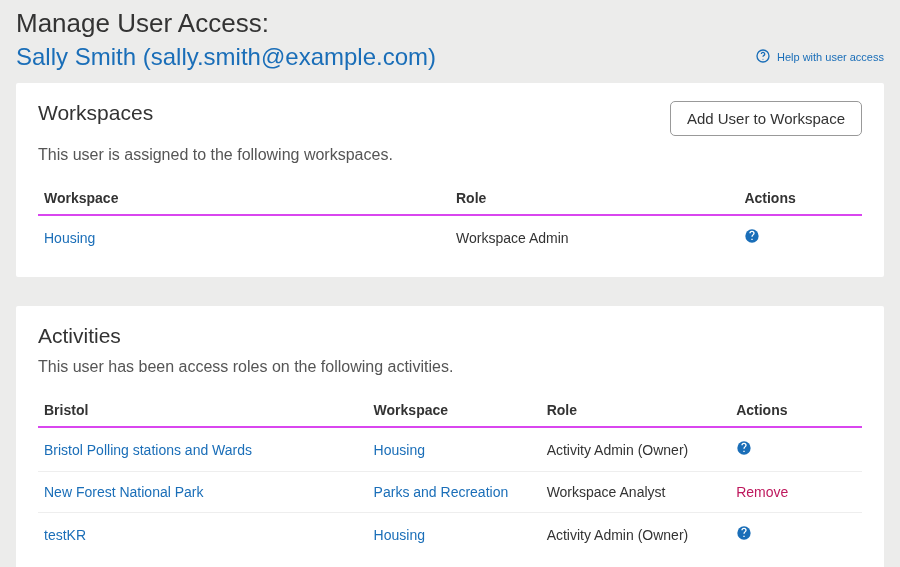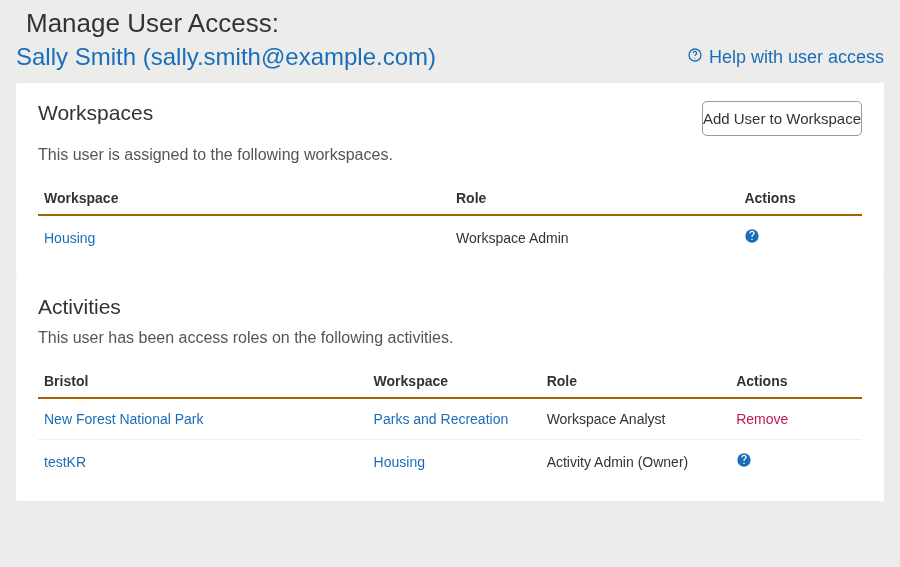--- a/index.html
+++ b/index.html
@@ -6,50 +6,50 @@
     body {
       font-family: -apple-system, BlinkMacSystemFont, "Segoe UI", Arial, sans-serif;
       background: #ececeb;
       width: 900px;
       height: 567px;
       color: #333;
       font-size: 14px;
       overflow: hidden;
     }
     .page-header { padding: 8px 16px 12px; }
-    .page-title { font-size: 26px; font-weight: 400; color: #333; margin-bottom: 4px; margin-left: 10px; }
+    .page-title { font-size: 26px; font-weight: 400; color: #333; margin-bottom: 4px; }
     .user-row { display: flex; justify-content: space-between; align-items: center; }
     .user-link { color: #1a6eb8; font-size: 24px; font-weight: 400; text-decoration: none; }
-    .help-link { display: inline-flex; align-items: center; gap: 6px; color: #1a6eb8; text-decoration: none; font-size: 18px; text-align: center; }
+    .help-link { display: inline-flex; align-items: center; gap: 6px; color: #1a6eb8; text-decoration: none; font-size: 11px; text-align: center; }
     .card {
       background: #fff;
-      margin: 0 16px 0;
+      margin: 0 16px 29px;
       border-radius: 2px;
       padding: 18px 22px;
     }
     .card-header { display: flex; justify-content: space-between; align-items: flex-start; margin-bottom: 10px; }
     .card-title { font-size: 21px; font-weight: 400; color: #333; }
     .btn {
       border: 1px solid #999;
       background: #fff;
       color: #333;
-      padding: 8px 0;
+      padding: 8px 16px;
       font-size: 15px;
       border-radius: 5px;
       cursor: pointer;
     }
     .card-desc { color: #555; margin-bottom: 18px; font-size: 16px; }
 
     table { width: 100%; border-collapse: collapse; }
     thead th {
       text-align: left;
       font-size: 14px;
       font-weight: 600;
       color: #333;
-      border-bottom: 2px solid #a16207;
+      border-bottom: 2px solid #d946ef;
       padding: 8px 6px;
     }
     tbody td {
       padding: 12px 6px;
       border-bottom: 1px solid #eee;
       vertical-align: middle;
     }
     tbody tr:last-child td { border-bottom: none; }
     .link { color: #1a6eb8; text-decoration: none; cursor: pointer; }
     .link-danger { color: #be185d; text-decoration: none; cursor: pointer; }
@@ -131,20 +131,31 @@
     <thead>
       <tr>
         <th class="ac-col-activity">Bristol</th>
         <th class="ac-col-workspace">Workspace</th>
         <th class="ac-col-role">Role</th>
         <th class="ac-col-actions">Actions</th>
       </tr>
     </thead>
     <tbody id="ac-body">
         <tr>
+          <td><a href="#" class="link">Bristol Polling stations and Wards</a></td>
+          <td><a href="#" class="link">Housing</a></td>
+          <td>Activity Admin (Owner)</td>
+          <td><span class="q-icon">
+              <svg width="16" height="16" viewBox="0 0 24 24">
+                <circle cx="12" cy="12" r="10"></circle>
+                <path fill="#fff" d="M11 18h2v-2h-2v2zm1-14a4 4 0 0 0-4 4h2a2 2 0 1 1 4 0c0 2-3 1.9-3 5h2c0-2.2 3-2.5 3-5a4 4 0 0 0-4-4z"></path>
+              </svg>
+            </span></td>
+        </tr>
+        <tr>
           <td><a href="#" class="link">New Forest National Park</a></td>
           <td><a href="#" class="link">Parks and Recreation</a></td>
           <td>Workspace Analyst</td>
           <td><a href="#" class="link-danger">Remove</a></td>
         </tr>
         <tr>
           <td><a href="#" class="link">testKR</a></td>
           <td><a href="#" class="link">Housing</a></td>
           <td>Activity Admin (Owner)</td>
           <td><span class="q-icon">

